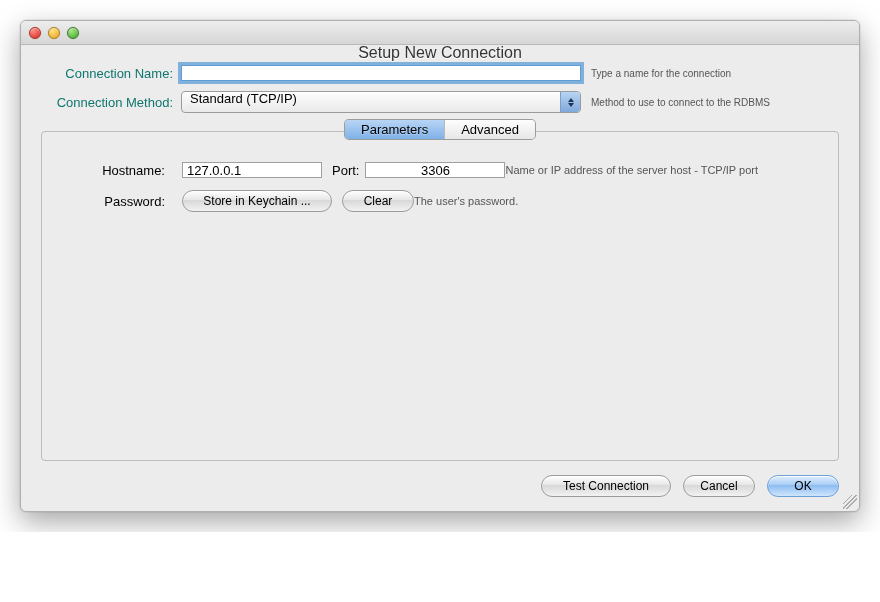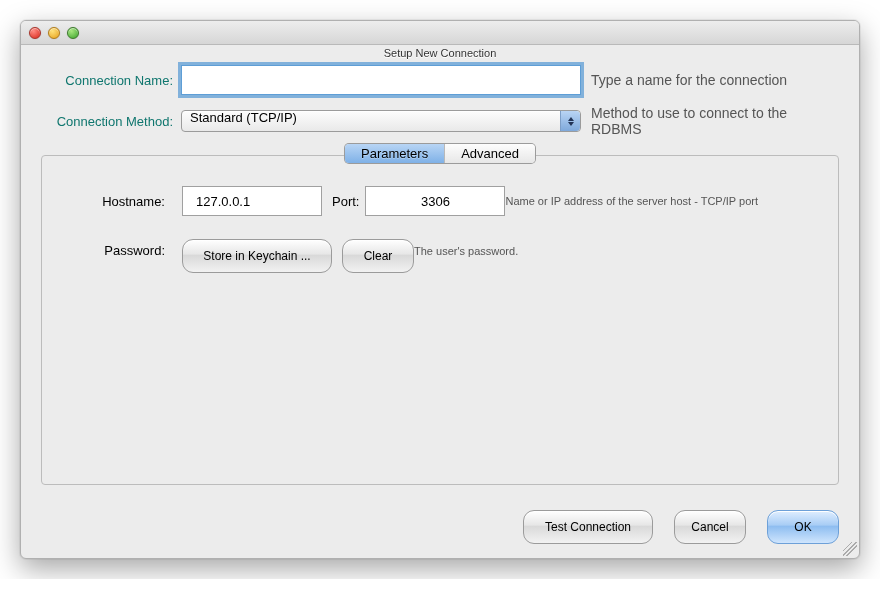--- a/index.html
+++ b/index.html
@@ -37,21 +37,21 @@
     width: 12px; height: 12px; border-radius: 50%;
     box-shadow: inset 0 1px 1px rgba(255,255,255,0.6), 0 0 1px rgba(0,0,0,0.3);
   }
   .tl.red { background: radial-gradient(circle at 35% 30%, #ff8b82, #d8261a); border: 0.5px solid #a83228; }
   .tl.yellow { background: radial-gradient(circle at 35% 30%, #ffe27a, #e6a01a); border: 0.5px solid #b17c18; }
   .tl.green { background: radial-gradient(circle at 35% 30%, #a7e77e, #3aa32b); border: 0.5px solid #3a7a28; }
   .title {
     position: absolute;
     left: 0; right: 0;
     text-align: center;
-    font-size: 11px;
+    font-size: 16px;
     color: #333;
     text-shadow: 0 1px 0 #fff;
     pointer-events: none;
     margin-top: 40px;
   }
   .content {
     padding: 20px 20px 14px 20px;
   }
   .row {
     display: flex;
@@ -60,29 +60,29 @@
   }
   .row .label {
     width: 140px;
     text-align: right;
     padding-right: 8px;
     font-size: 13px;
     color: #0f766e;
   }
   .row .hint {
     margin-left: 10px;
-    font-size: 14px;
+    font-size: 10px;
     color: #555;
     flex: 1;
   }
   input.text {
-    height: 30px;
+    height: 16px;
     border: 1px solid #a0a0a0;
     background: #fff;
-    padding: 1px 13px;
+    padding: 1px 4px;
     font-size: 13px;
     font-family: inherit;
     border-radius: 0;
   }
   .focusring {
     box-shadow: 0 0 0 3px rgba(94,158,214,0.75);
     border-color: #5e9ed6 !important;
   }
   .wide { width: 400px; }
 
@@ -171,40 +171,39 @@
   .hostport { display: flex; align-items: center; }
   .hostport .text { width: 140px; }
   .portlabel {
     margin: 0 6px 0 10px;
     font-size: 13px;
   }
   .portfield { width: 60px; text-align: center; }
 
   .aqua-btn {
     min-width: 72px;
-    height: 34px;
+    height: 22px;
     padding: 0 14px;
     border-radius: 11px;
     border: 1px solid #9b9b9b;
     background: linear-gradient(#ffffff, #e6e6e6 45%, #d8d8d8 46%, #f2f2f2);
     font-size: 12px;
     font-family: inherit;
     box-shadow: inset 0 1px 0 #fff;
     cursor: default;
     color: #000;
-    margin-top: 11px;
   }
   .aqua-btn.default {
     background: linear-gradient(#dfeeff, #a7ccf5 45%, #8cbcf0 46%, #cfe5fd);
     border-color: #6da0d8;
   }
   .footer {
     display: flex;
     justify-content: flex-end;
-    gap: 21px;
+    gap: 12px;
     margin-top: 14px;
     align-items: center;
   }
   .resize {
     position: absolute;
     right: 2px; bottom: 2px;
     width: 14px; height: 14px;
     background:
       linear-gradient(135deg, transparent 0 6px, #9a9a9a 6px 7px, transparent 7px 9px, #9a9a9a 9px 10px, transparent 10px 12px, #9a9a9a 12px 13px, transparent 13px);
     opacity: 0.8;

